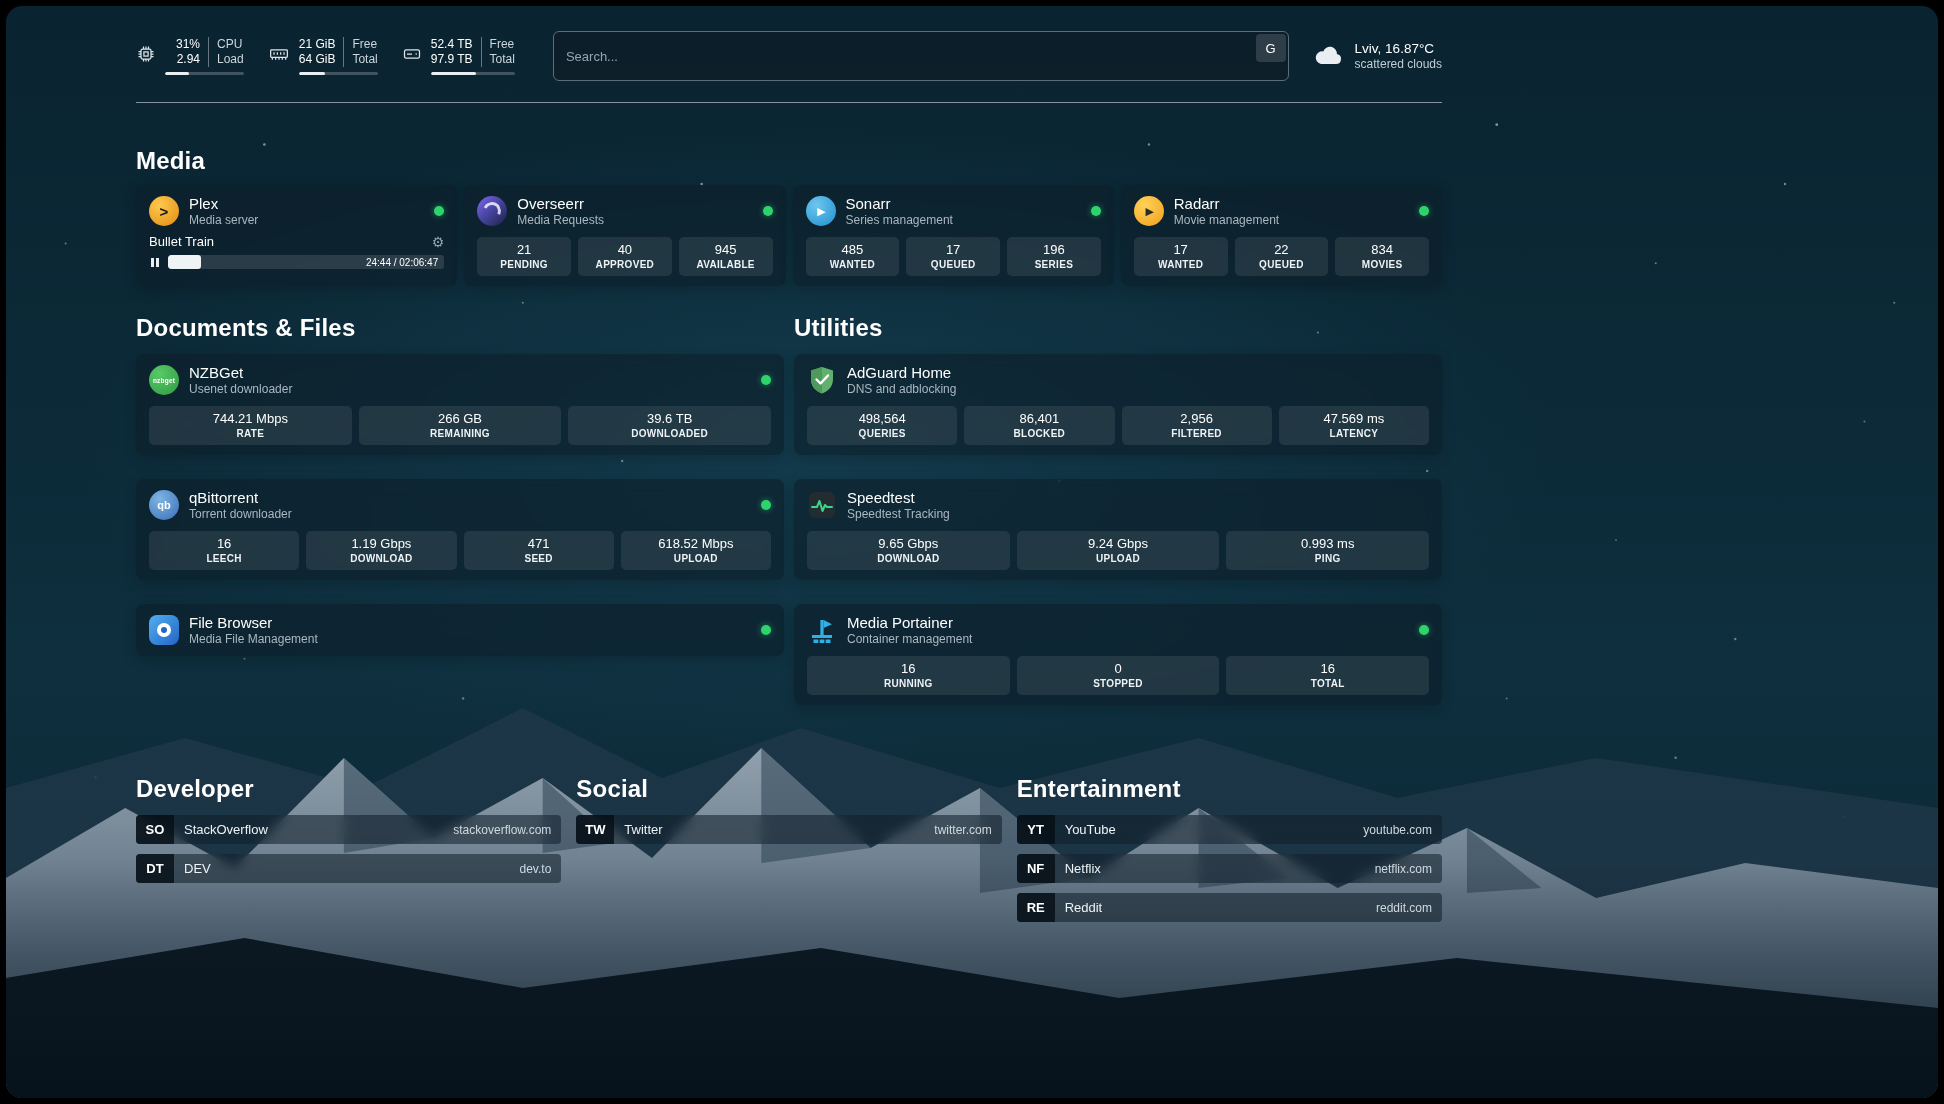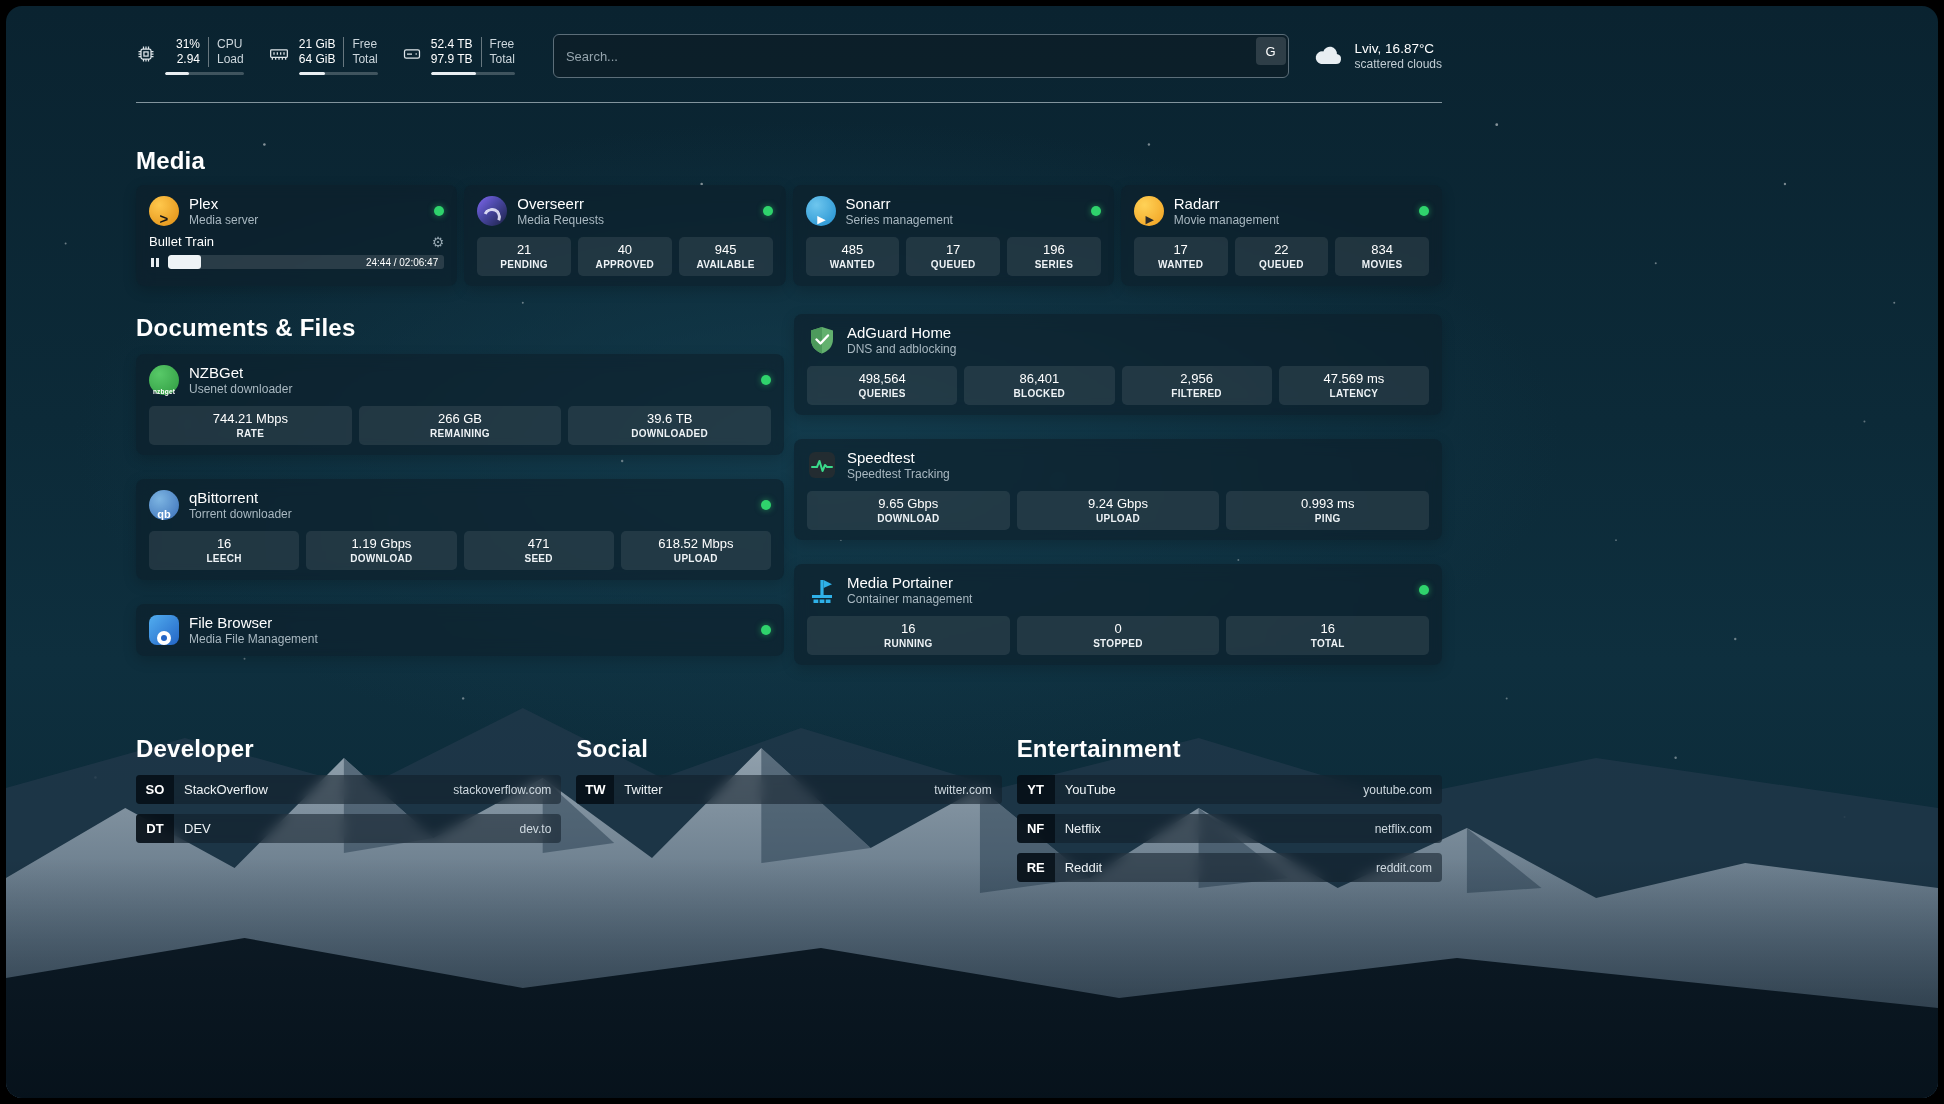--- a/index.html
+++ b/index.html
@@ -19,21 +19,21 @@
   .sysstat { display:flex; align-items:flex-start; gap:9px; margin-right:24px; }
   .sysicon { margin-top:7px; display:block; line-height:0; }
   .sysbody { display:flex; flex-direction:column; }
   .sysgrid { display:flex; font-size:12px; line-height:15px; color:#fff; }
   .syscol { display:flex; flex-direction:column; }
   .syscol-v { align-items:flex-end; padding-right:8px; border-right:1px solid rgba(255,255,255,.38); min-width:44px; }
   .syscol-l { align-items:flex-start; padding-left:8px; color:#ccd6dc; }
   .sysbar { margin-top:5px; height:3px; border-radius:2px; background:rgba(255,255,255,.22); width:100%; overflow:hidden; }
   .sysfill { height:100%; border-radius:2px; background:#e9eef2; }
   .searchwrap { position:relative; flex:1; max-width:800px; margin-left:14px; }
-  .searchwrap input { width:100%; height:44px; background:rgba(13,30,40,.78); border:1px solid #5c6e79; border-radius:6px; color:#dde5ea; padding:0 42px 0 12px; font-size:13px; outline:none; font-family:"Liberation Sans",sans-serif; }
+  .searchwrap input { width:100%; height:50px; background:rgba(13,30,40,.78); border:1px solid #5c6e79; border-radius:6px; color:#dde5ea; padding:0 42px 0 12px; font-size:13px; outline:none; font-family:"Liberation Sans",sans-serif; }
   .searchwrap input::placeholder { color:#95a4ad; }
   .gbtn { position:absolute; right:3px; top:3px; width:30px; height:28px; background:rgba(255,255,255,.14); border:none; border-radius:4px; color:#fff; font-size:13px; cursor:pointer; font-family:"Liberation Sans",sans-serif; }
   .weather { display:flex; align-items:center; gap:10px; margin-left:24px; color:#fff; }
   .wloc { font-size:13.5px; line-height:17px; }
   .wcond { font-size:12px; color:#c2cdd4; line-height:15px; }
   .topdivider { margin:24px 0 0 0; border:none; border-top:1px solid rgba(230,240,245,.55); }
 
   
   .section-title { font-size:24px; font-weight:600; color:#fff; margin:0; letter-spacing:.2px; }
   .media-section { margin-top:44px; }
@@ -51,21 +51,21 @@
   .appsub { font-size:12px; color:#a9b8c1; line-height:14px; white-space:nowrap; }
   .dot { margin-left:auto; width:10px; height:10px; border-radius:50%; background:#2fd36c; flex:none; align-self:center; box-shadow:0 0 6px rgba(47,211,108,.55); }
   .stats { display:grid; gap:7px; margin-top:10px; }
   .cols3 { grid-template-columns:repeat(3,1fr); }
   .cols4 { grid-template-columns:repeat(4,1fr); }
   .stat { background:rgba(255,255,255,.085); border-radius:5px; text-align:center; padding:4px 4px 5px; }
   .sv { font-size:13px; color:#fff; line-height:17px; white-space:nowrap; }
   .sl { font-size:10px; font-weight:700; color:#eef3f6; letter-spacing:.3px; line-height:13px; }
 
   
-  .appicon { width:30px; height:30px; border-radius:50%; display:flex; align-items:flex-end; justify-content:center; flex:none; position:relative; }
+  .appicon { width:30px; height:30px; border-radius:50%; display:flex; align-items:center; justify-content:center; flex:none; position:relative; }
   .icon-plex { background:radial-gradient(circle at 35% 30%, #ffc84d, #e08d12); }
   .icon-plex::after { content:">"; color:#161616; font-weight:800; font-size:15px; line-height:1; }
   .icon-overseerr { background:linear-gradient(135deg,#8168f0 0%,#4c49a8 42%,#1a2144 100%); }
   .icon-overseerr::after { content:""; position:absolute; width:12px; height:12px; border-radius:50%; border:3px solid rgba(240,240,255,.85); border-left-color:transparent; border-bottom-color:transparent; transform:rotate(-20deg); }
   .icon-sonarr { background:radial-gradient(circle at 35% 30%,#6ec6ee,#1f8fd0); }
   .icon-sonarr::after { content:"\25B6"; color:#fff; font-size:11px; margin-left:2px; }
   .icon-radarr { background:radial-gradient(circle at 35% 30%,#ffd257,#f09f1f); }
   .icon-radarr::after { content:"\25B6"; color:#2a2a2a; font-size:11px; margin-left:2px; }
   .icon-nzbget { background:radial-gradient(circle at 35% 30%,#58c968,#2f9a41); }
   .nzb-text { color:#fff; font-size:6.5px; font-weight:700; letter-spacing:.2px; }
@@ -435,20 +435,21 @@
             <div class="appmeta">
               <div class="appname">File Browser</div>
               <div class="appsub">Media File Management</div>
             </div>
             <span class="dot"></span>
           </div>
         </div>
       </div>
 
       <div class="col">
+        <h2 class="section-title">Utilities</h2>
 
         <div class="card">
           <div class="card-head">
             <span class="appicon icon-flat">
               <svg viewBox="0 0 30 30" width="30" height="30">
                 <path d="M15 2 L26 5.5 V14 C26 21.5 21.5 26 15 28.5 C8.5 26 4 21.5 4 14 V5.5 Z" fill="#62b06e"></path>
                 <path d="M15 2 L4 5.5 V14 C4 21.5 8.5 26 15 28.5 Z" fill="#4d9a5c"></path>
                 <path d="M9.5 14.5 L13.5 18.5 L21 10.5" stroke="#fff" stroke-width="2.4" fill="none" stroke-linecap="round" stroke-linejoin="round"></path>
               </svg>
             </span>

